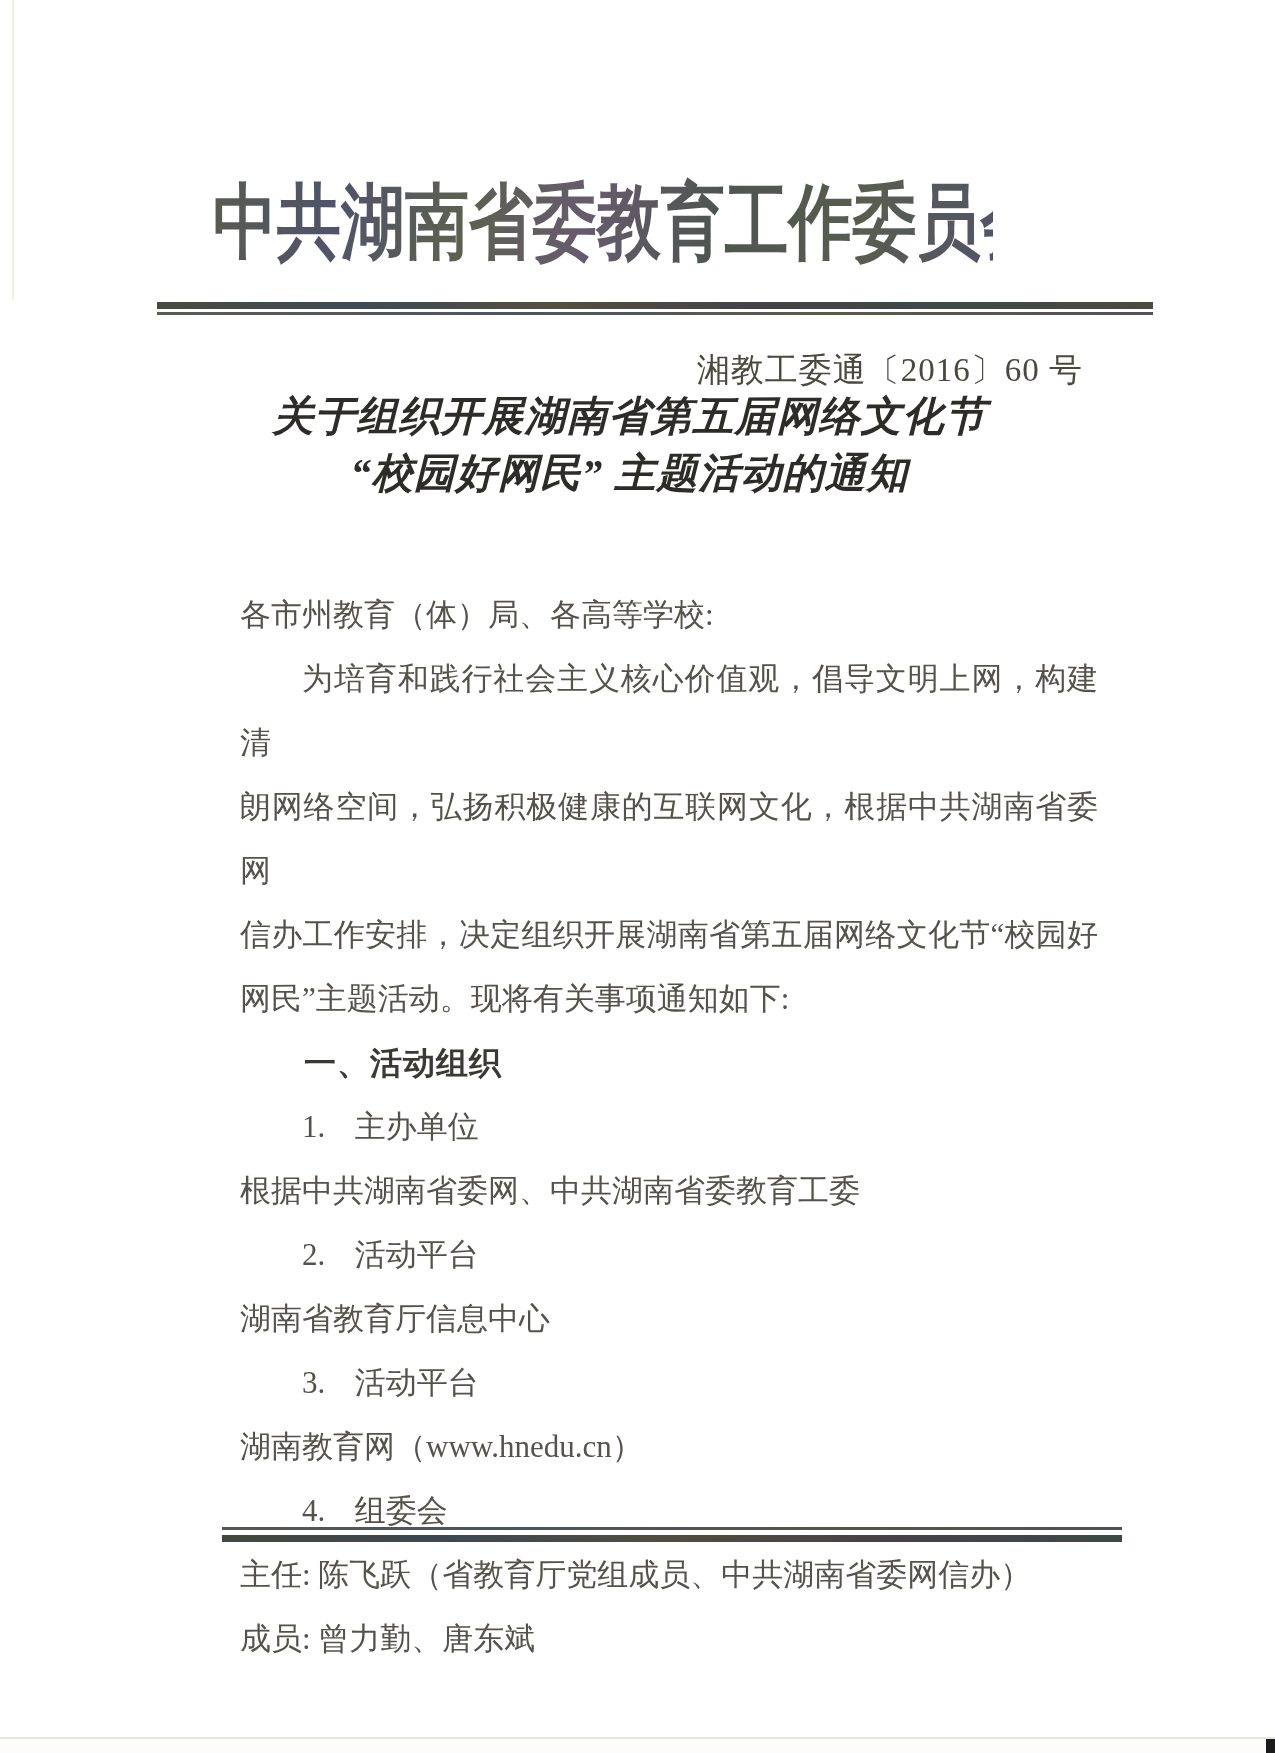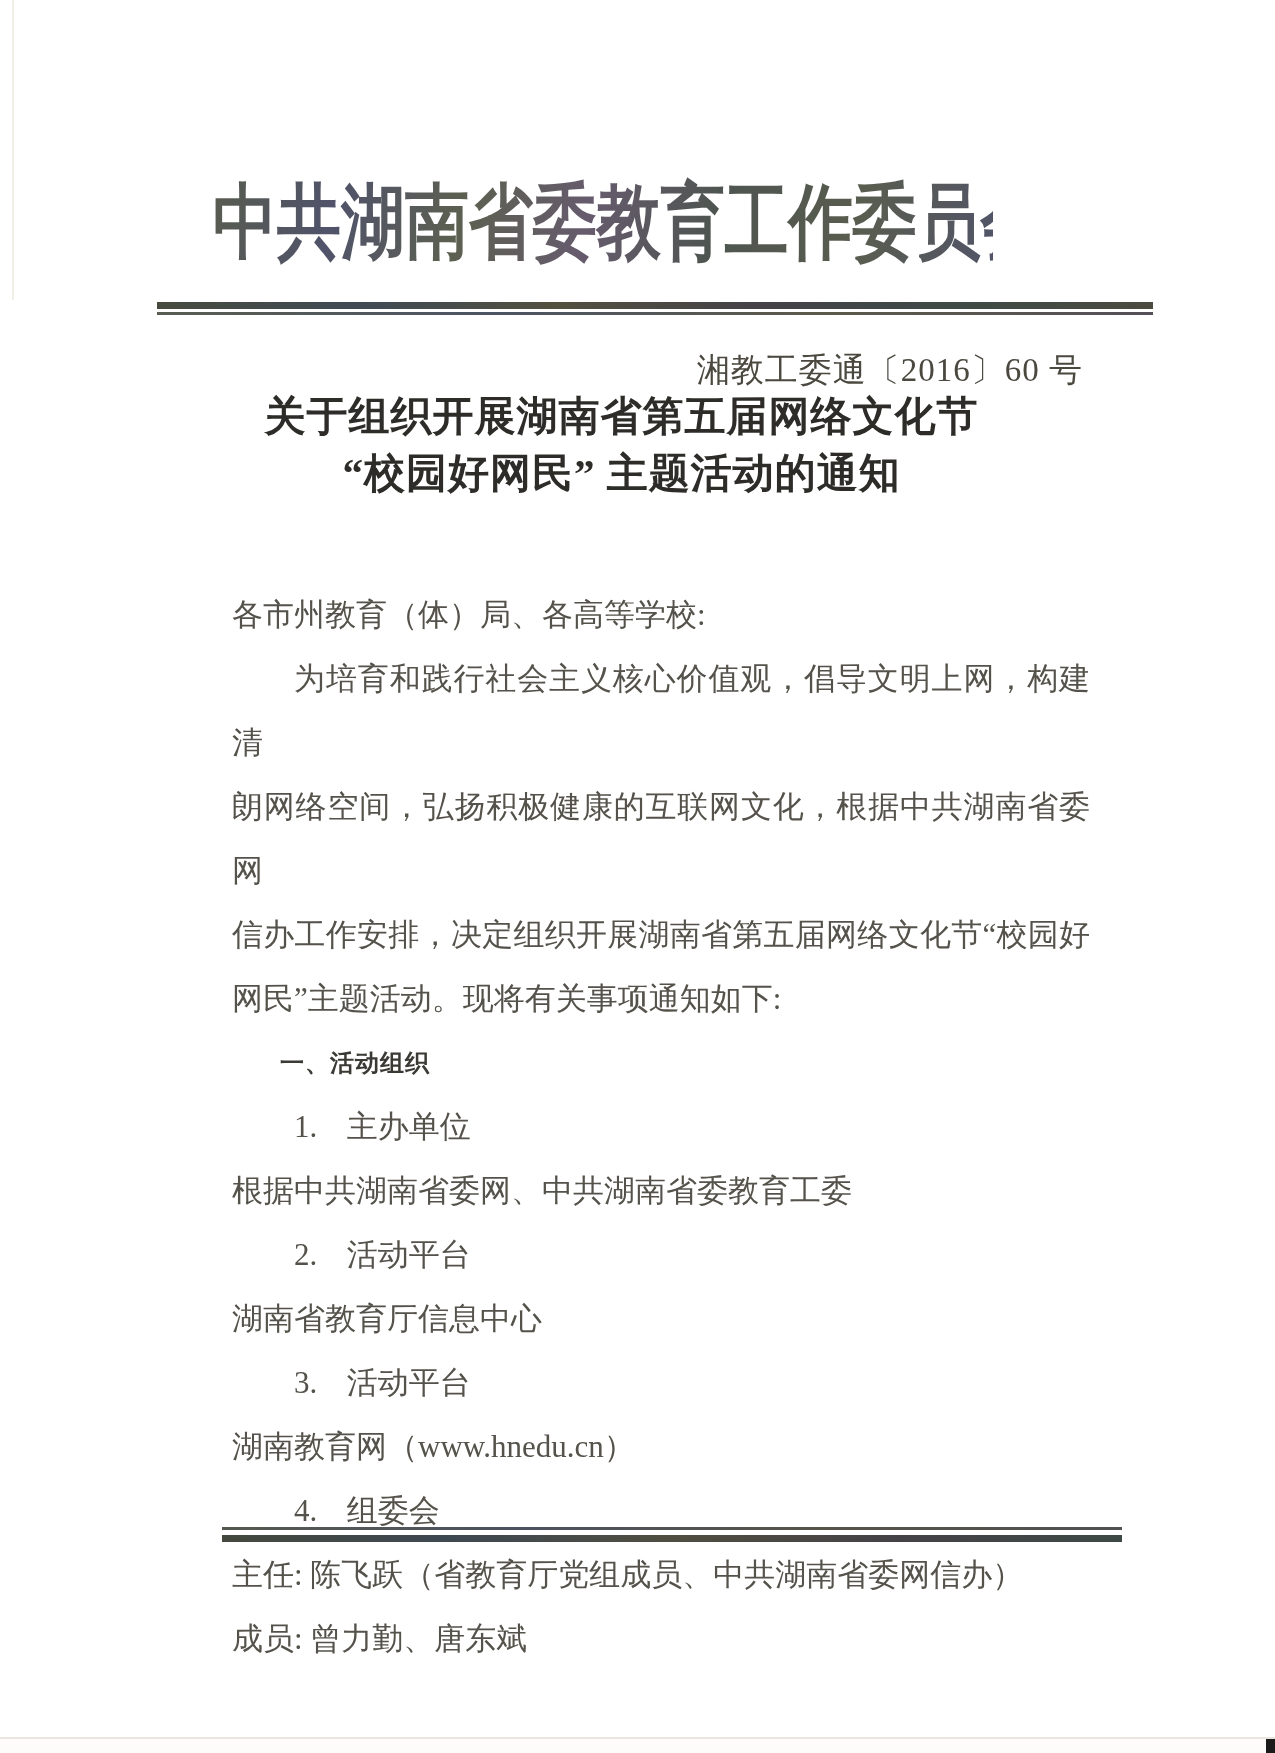--- a/index.html
+++ b/index.html
@@ -52,50 +52,51 @@
     position:absolute;
     right:192px;top:348px;
     font-size:33px;
     color:#4a483f;
     letter-spacing:1px;
     white-space:nowrap;
     margin-left:25px;
   }
   .doc-title{
     position:absolute;
-    left:0;top:388px;
+    left:8px;top:388px;
     width:1243px;
     text-align:center;
     font-size:41px;
     font-weight:bold;
     color:#2d2c29;
     line-height:57px;
     letter-spacing:1px;
+    font-style:italic;
   }
   
   .bodyblock{
     position:absolute;
-    left:232px;top:583px;
+    left:240px;top:583px;
     width:858px;
     font-size:31px;
     line-height:64px;
     color:#54524a;
   }
   .bodyline{white-space:nowrap;}
   .just{
     white-space:normal;
     text-align:justify;
     text-align-last:justify;
   }
   .indent{text-indent:2em;}
   .heading{
     font-family:"Liberation Sans","DejaVu Sans",sans-serif;
     font-weight:bold;
     color:#3a3934;
-    font-size:24px;
+    font-size:32px;
     letter-spacing:1px;
   }
   .item-num{margin-left:2em;}
   .item-label{margin-left:0.95em;}
   
   .rule-bottom{position:absolute;left:222px;top:1527px;width:900px;}
   .rule-bottom .thin{
     height:3px;
     background:linear-gradient(90deg,#555a50,#4c5260,#575448,#4f5152);
   }

